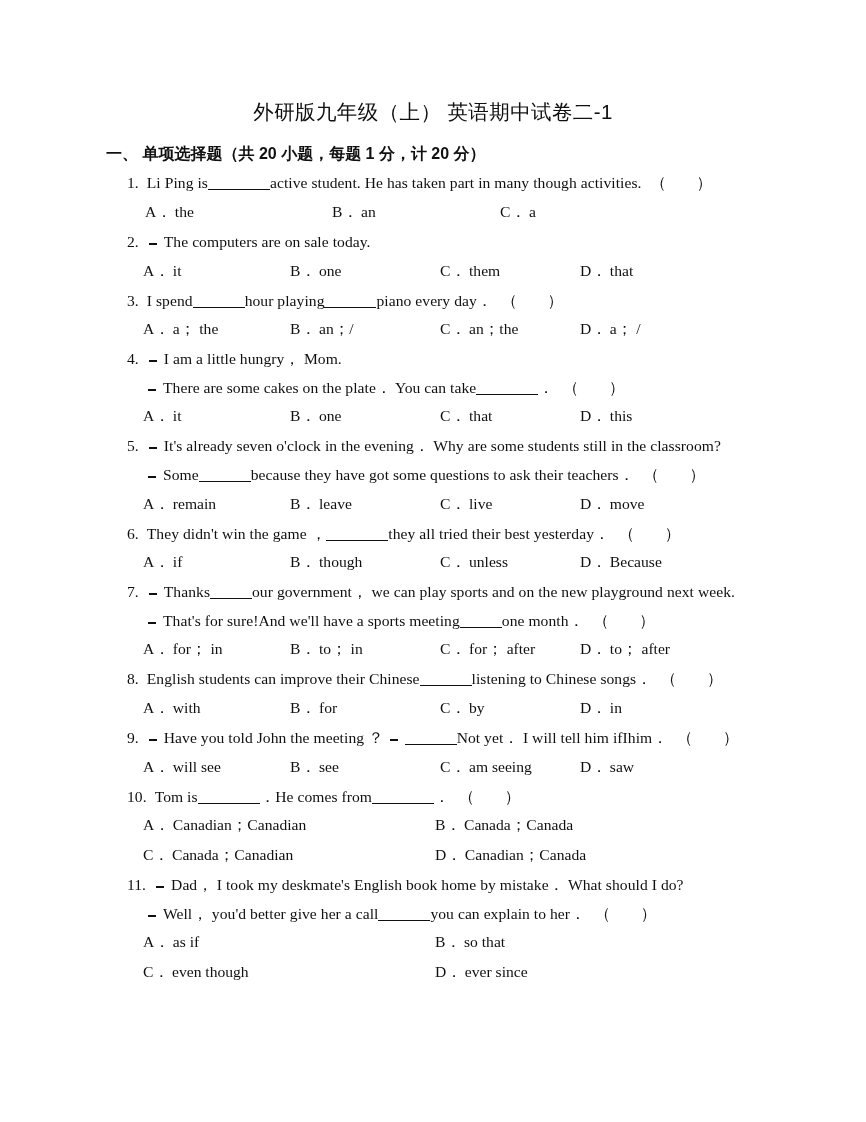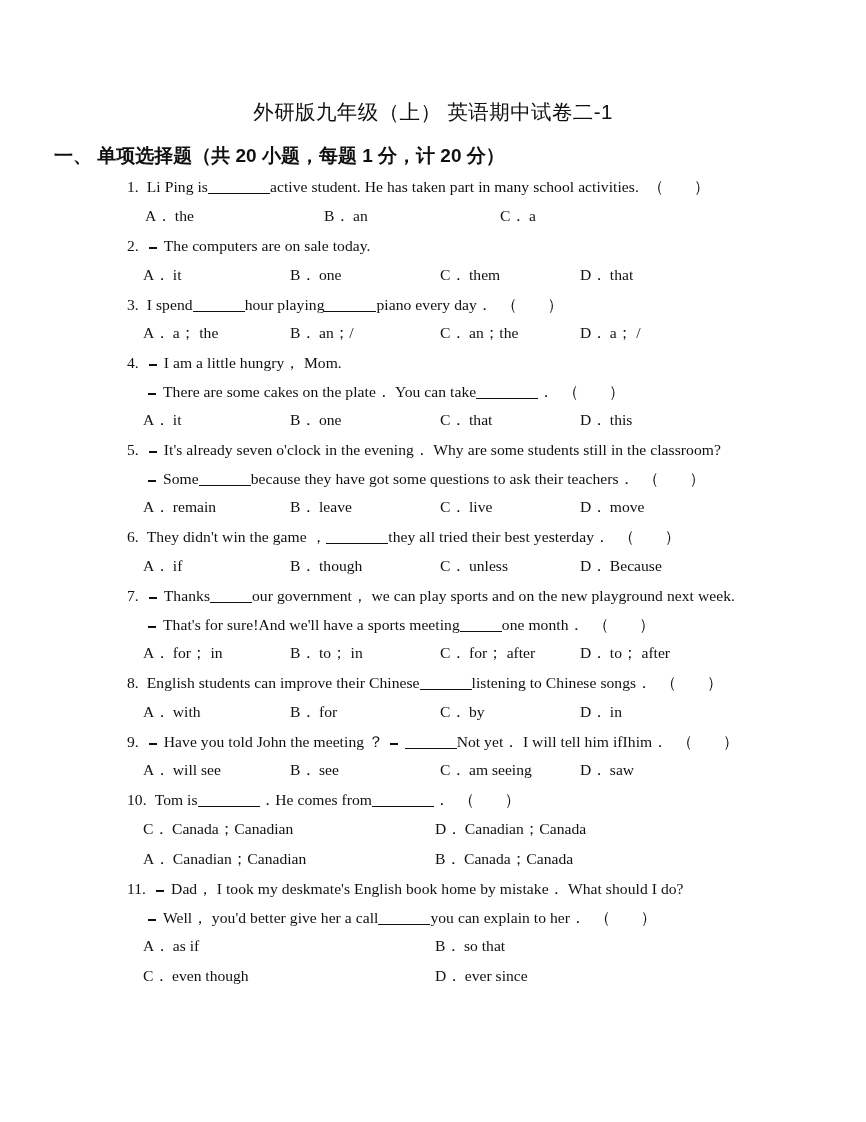--- a/index.html
+++ b/index.html
@@ -31,23 +31,23 @@
     font-size: 20.5px;
     letter-spacing: 0.4px;
     margin: 0;
     padding-top: 99px;
     line-height: 1.25;
   }
 
   .section-header {
     font-family: "Liberation Sans", "DejaVu Sans", sans-serif;
     font-weight: bold;
-    font-size: 19px;
-    margin: 0;
-    padding-left: 54px;
+    font-size: 16px;
+    margin: 0;
+    padding-left: 106px;
     padding-top: 19px;
     line-height: 1.3;
     white-space: nowrap;
   }
 
   .questions {
     padding-top: 11px;
   }
 
   .q-block {
@@ -108,21 +108,21 @@
     white-space: nowrap;
   }
   
   .opt-row.cols4 .opt.c0 { left: 143px; }
   .opt-row.cols4 .opt.c1 { left: 290px; }
   .opt-row.cols4 .opt.c2 { left: 440px; }
   .opt-row.cols4 .opt.c3 { left: 580px; text-align: right; }
 
   
   .opt-row.cols3 .opt.c0 { left: 145px; }
-  .opt-row.cols3 .opt.c1 { left: 324px; }
+  .opt-row.cols3 .opt.c1 { left: 332px; }
   .opt-row.cols3 .opt.c2 { left: 500px; }
 
   
   .opt-row.cols2 .opt.c0 { left: 143px; }
   .opt-row.cols2 .opt.c1 { left: 435px; }
 
   .opt-letter {
     margin-right: 3px;
   }
   .sp-mid  { display: inline-block; width: 8px; }
@@ -131,21 +131,21 @@
 <body>
 
 <div class="page">
 
   <h1 class="doc-title">外研版九年级（上） 英语期中试卷二-1</h1>
 
   <div class="section-header">一、 单项选择题（共 20 小题，每题 1 分，计 20 分）</div>
 
   <div class="questions" id="question-list">
       <div class="q-block">
-        <div class="q-line"><span>1.</span><span class="sp-mid"></span><span>Li Ping is</span><span class="blank w-lg"></span><span>active student. He has taken part in many school activities.</span><span class="paren"><span>（</span><span class="gap"></span><span>）</span></span></div>
+        <div class="q-line"><span>1.</span><span class="sp-mid"></span><span>Li Ping is</span><span class="blank w-lg"></span><span>active student. He has taken part in many though activities.</span><span class="paren"><span>（</span><span class="gap"></span><span>）</span></span></div>
         <div class="opt-row cols3">
           <span class="opt c0"><span class="opt-letter">A．</span><span>the</span></span>
           <span class="opt c1"><span class="opt-letter">B．</span><span>an</span></span>
           <span class="opt c2"><span class="opt-letter">C．</span><span>a</span></span>
         </div>
       </div>
       <div class="q-block">
         <div class="q-line"><span>2.</span><span class="sp-mid"></span><span class="dash"></span><span>The computers are on sale today.</span></div>
         <div class="opt-row cols4">
           <span class="opt c0"><span class="opt-letter">A．</span><span>it</span></span>
@@ -217,26 +217,26 @@
           <span class="opt c0"><span class="opt-letter">A．</span><span>will see</span></span>
           <span class="opt c1"><span class="opt-letter">B．</span><span>see</span></span>
           <span class="opt c2"><span class="opt-letter">C．</span><span>am seeing</span></span>
           <span class="opt c3"><span class="opt-letter">D．</span><span>saw</span></span>
         </div>
       </div>
       <div class="q-block">
         <div class="q-line"><span>10.</span><span class="sp-mid"></span><span>Tom is</span><span class="blank w-lg"></span><span>．He comes from</span><span class="blank w-lg"></span><span>．</span><span class="paren"><span>（</span><span class="gap"></span><span>）</span></span></div>
         <div class="opt-row cols2" style="height: auto; position: static; padding: 0px;">
           <div class="opt-row cols2">
+            <span class="opt c0"><span class="opt-letter">A．</span><span>Canadian；Canadian</span></span>
+            <span class="opt c1"><span class="opt-letter">B．</span><span>Canada；Canada</span></span>
+          </div>
+          <div class="opt-row cols2">
             <span class="opt c0"><span class="opt-letter">C．</span><span>Canada；Canadian</span></span>
             <span class="opt c1"><span class="opt-letter">D．</span><span>Canadian；Canada</span></span>
-          </div>
-          <div class="opt-row cols2">
-            <span class="opt c0"><span class="opt-letter">A．</span><span>Canadian；Canadian</span></span>
-            <span class="opt c1"><span class="opt-letter">B．</span><span>Canada；Canada</span></span>
           </div>
         </div>
       </div>
       <div class="q-block">
         <div class="q-line"><span>11.</span><span class="sp-mid"></span><span class="dash"></span><span>Dad，  I took my deskmate's English book home by mistake．  What should I do?</span></div>
         <div class="q-line indent-dash"><span class="dash"></span><span>Well，  you'd better give her a call</span><span class="blank w-md"></span><span>you can explain to her．</span><span class="paren"><span>（</span><span class="gap"></span><span>）</span></span></div>
         <div class="opt-row cols2" style="height: auto; position: static; padding: 0px;">
           <div class="opt-row cols2">
             <span class="opt c0"><span class="opt-letter">A．</span><span>as if</span></span>
             <span class="opt c1"><span class="opt-letter">B．</span><span>so that</span></span>

